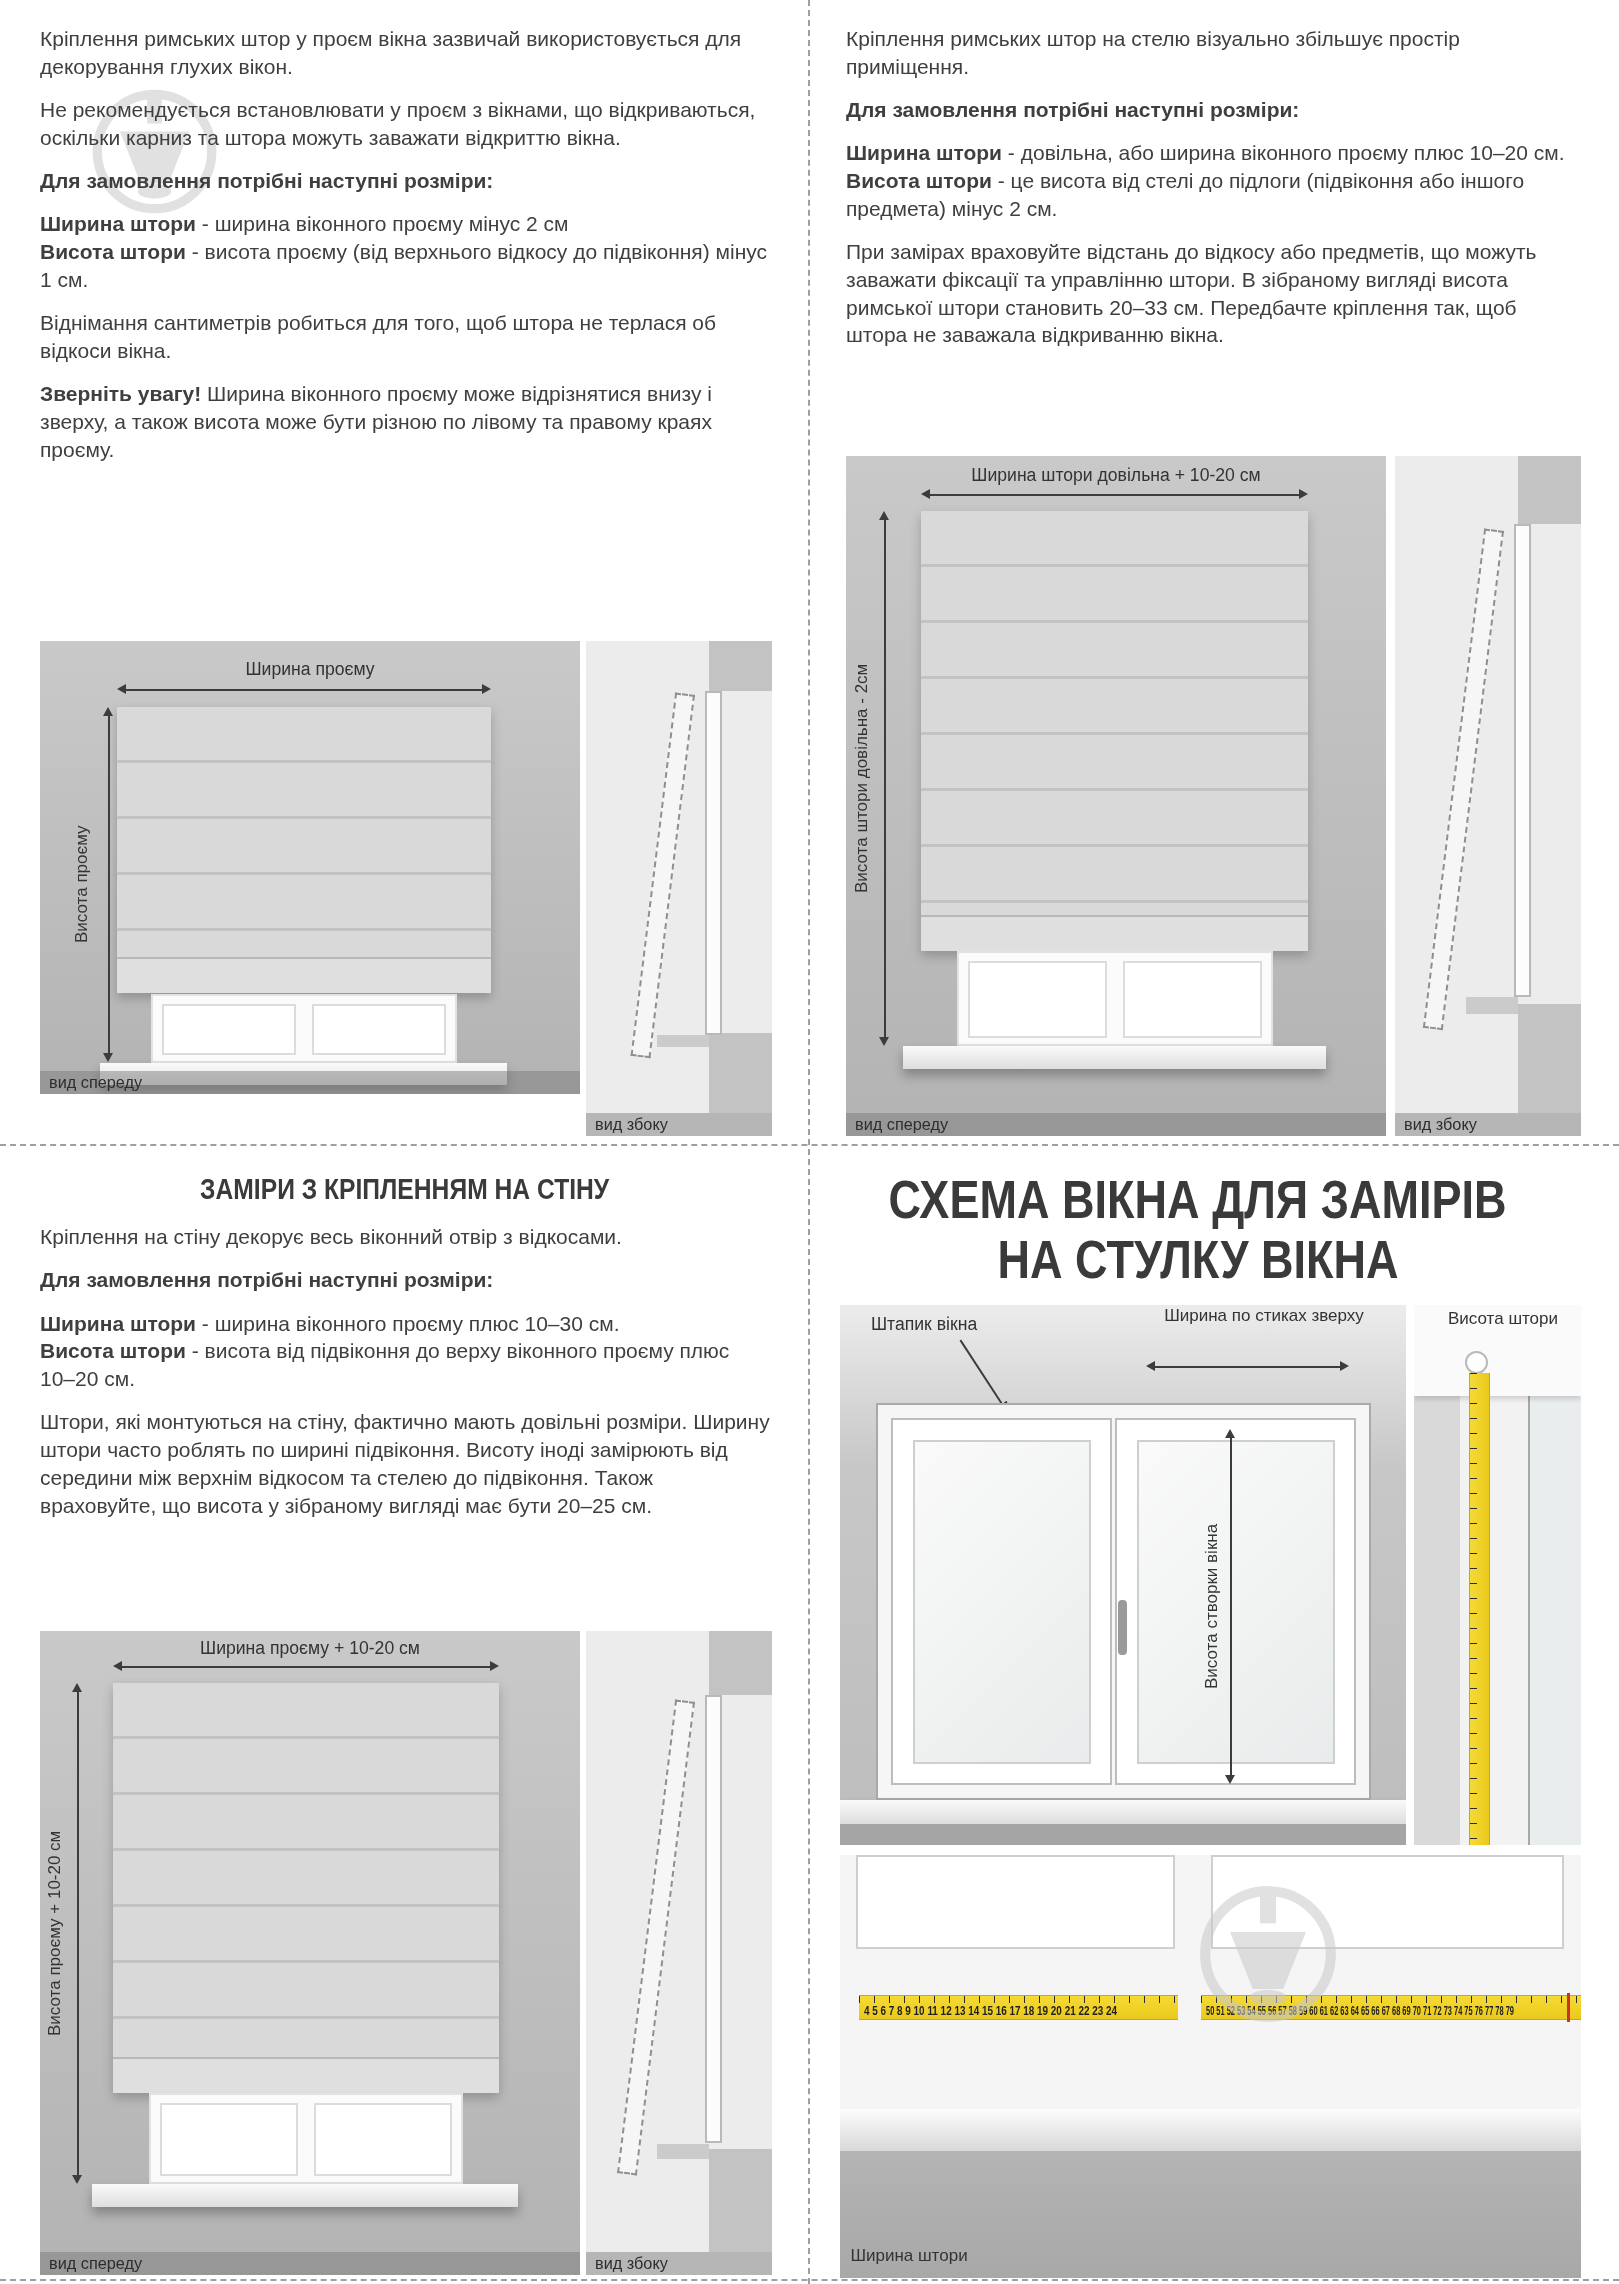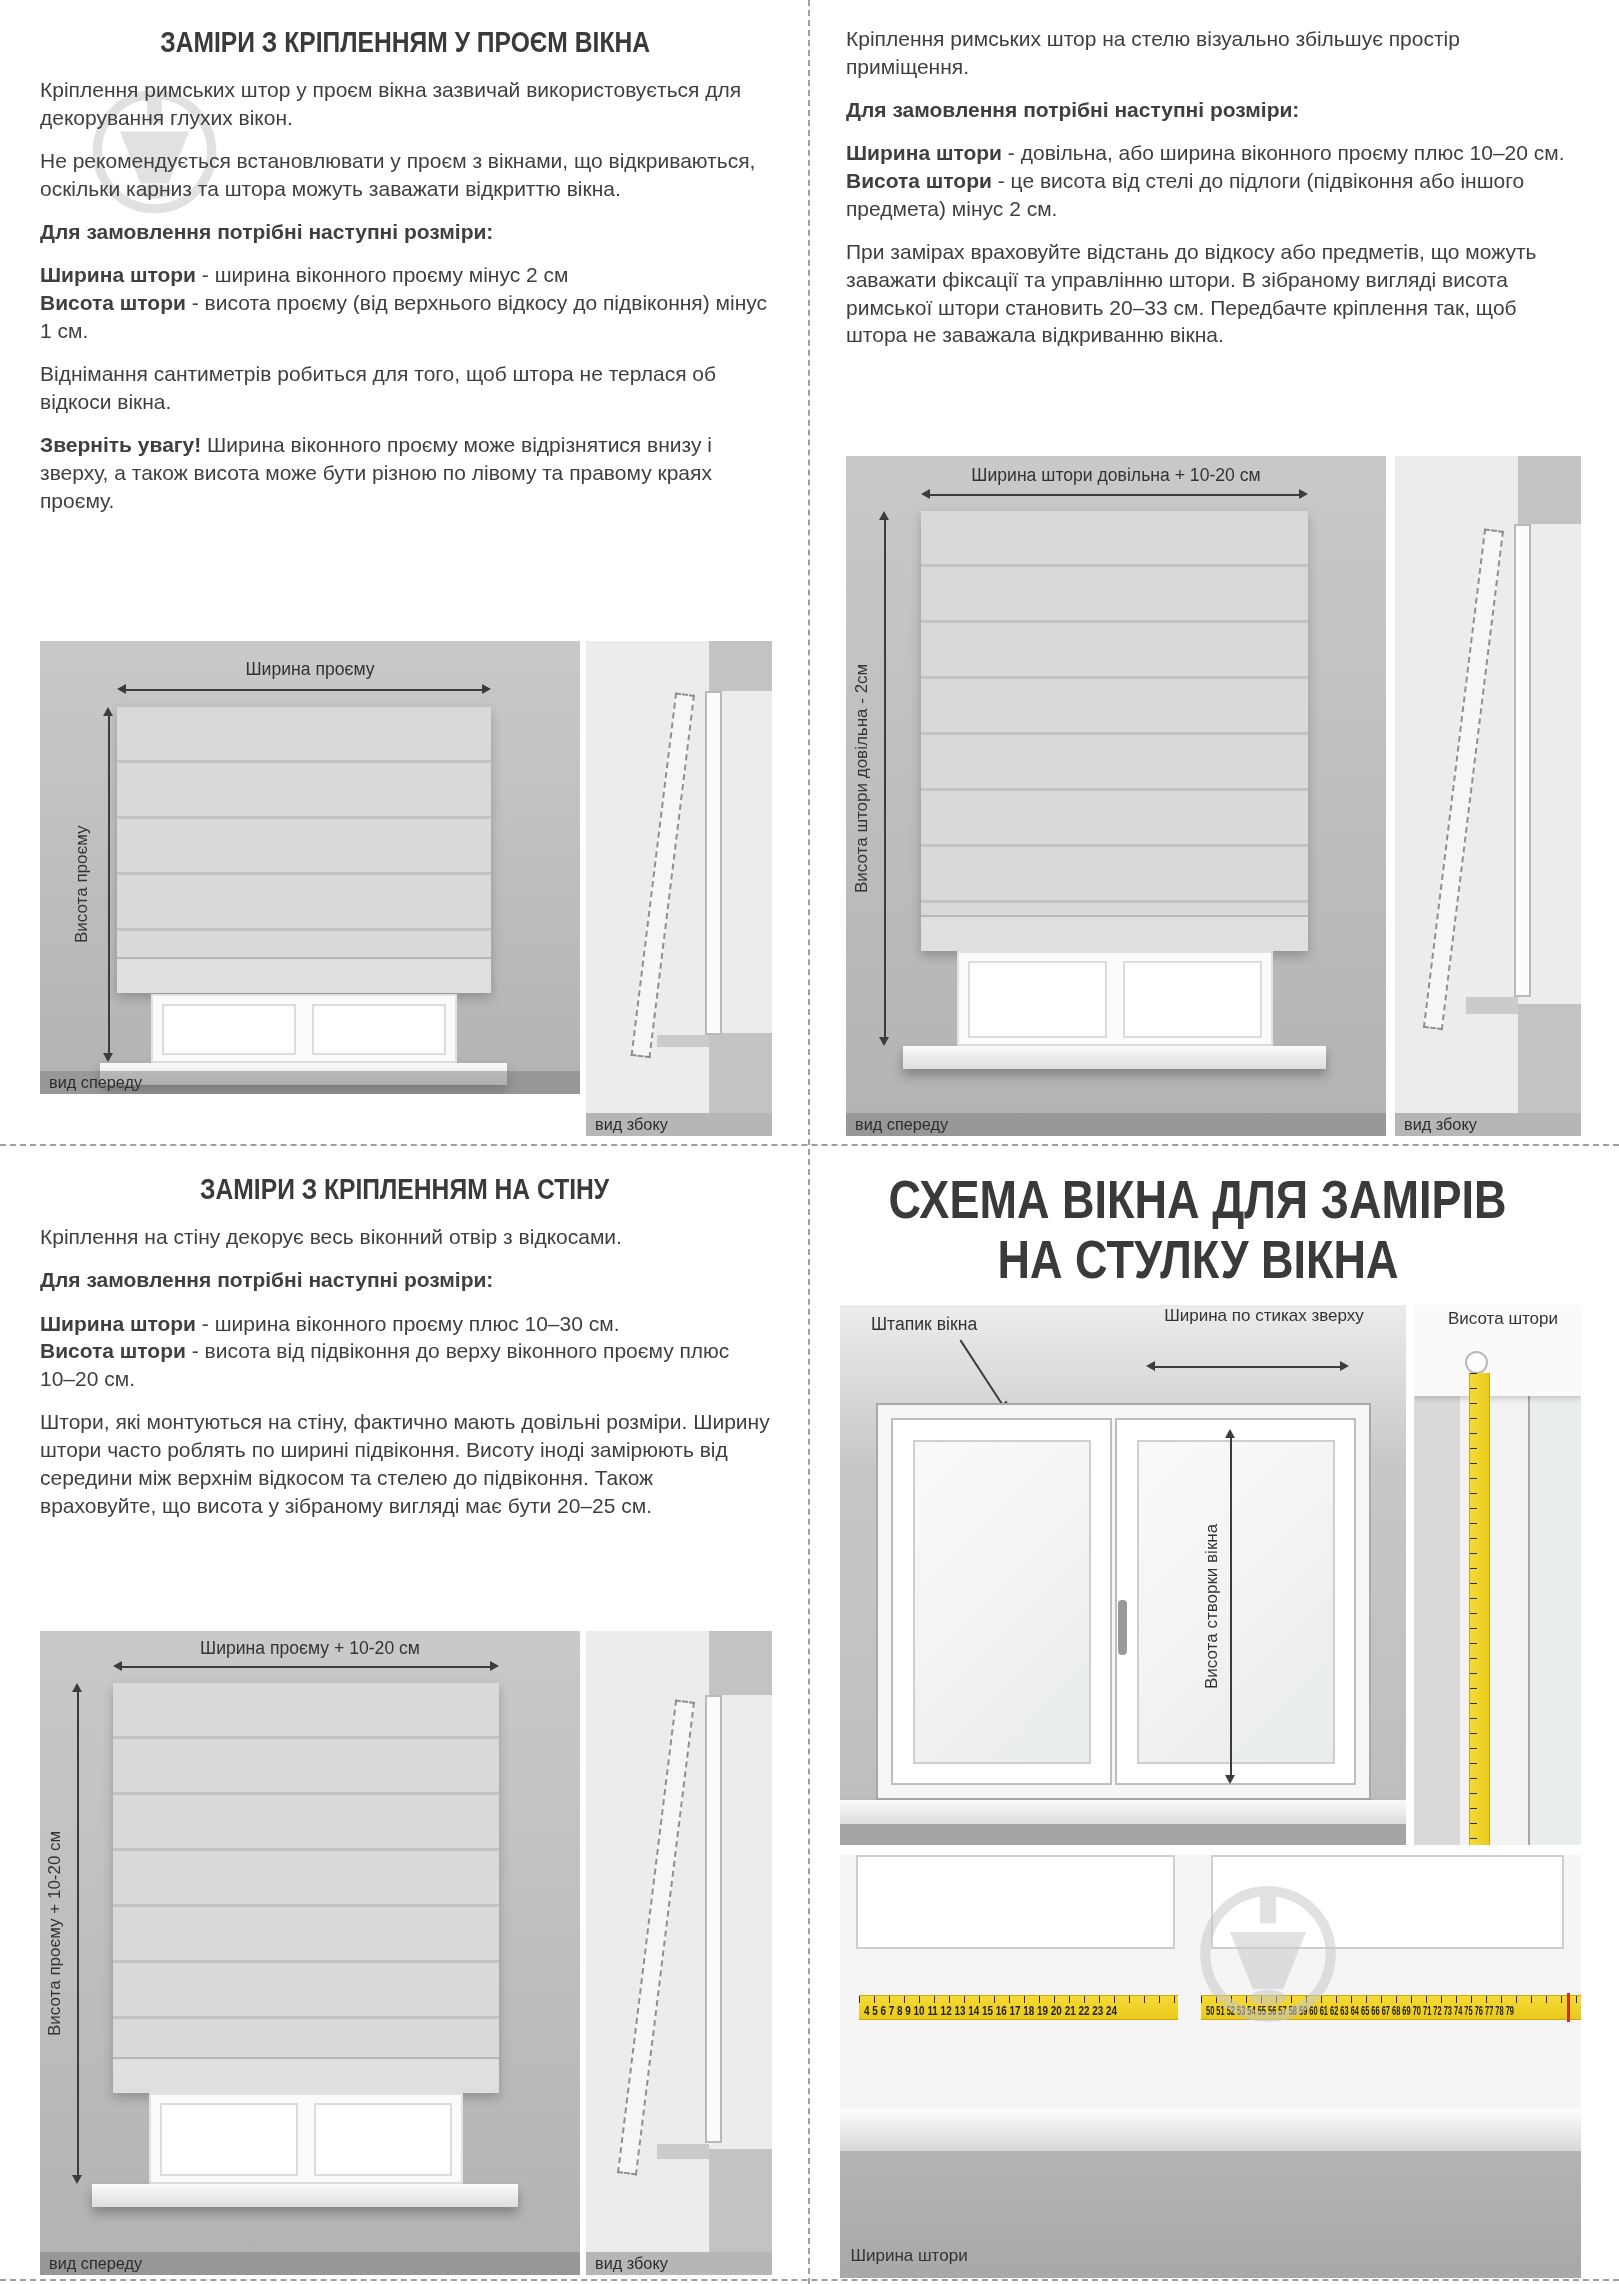--- a/index.html
+++ b/index.html
@@ -91,21 +91,20 @@
   <rect x="89" y="14" width="22" height="44" fill="#c9c9c9"></rect>
   <path d="M 48 70 L 152 70 L 121 148 L 79 148 Z" fill="#c9c9c9"></path>
   <ellipse cx="100" cy="160" rx="25" ry="11" fill="#c9c9c9"></ellipse>
 </svg>
 
 <div class="sep-v"></div>
 <div class="sep-h" style="top:1144px"></div>
 <div class="sep-h" style="top:2279px"></div>
 
 <section class="quad" style="left:40px;top:25px;width:730px;">
-  <h2 class="qtitle"><span>ЗАМІРИ З КРІПЛЕННЯМ У ПРОЄМ ВІКНА</span></h2>
   <div class="body-text">
     <p>Кріплення римських штор у проєм вікна зазвичай використовується для декорування глухих вікон.</p>
     <p>Не рекомендується встановлювати у проєм з вікнами, що відкриваються, оскільки карниз та штора можуть заважати відкриттю вікна.</p>
     <p class="bold">Для замовлення потрібні наступні розміри:</p>
     <p class="tight"><b>Ширина штори</b><span> - ширина віконного проєму мінус 2 см</span></p>
     <p><b>Висота штори</b><span> - висота проєму (від верхнього відкосу до підвіконня) мінус 1 см.</span></p>
     <p>Віднімання сантиметрів робиться для того, щоб штора не терлася об відкоси вікна.</p>
     <p><b>Зверніть увагу!</b><span> Ширина віконного проєму може відрізнятися внизу і зверху, а також висота може бути різною по лівому та правому краях проєму.</span></p>
   </div>
 </section>

